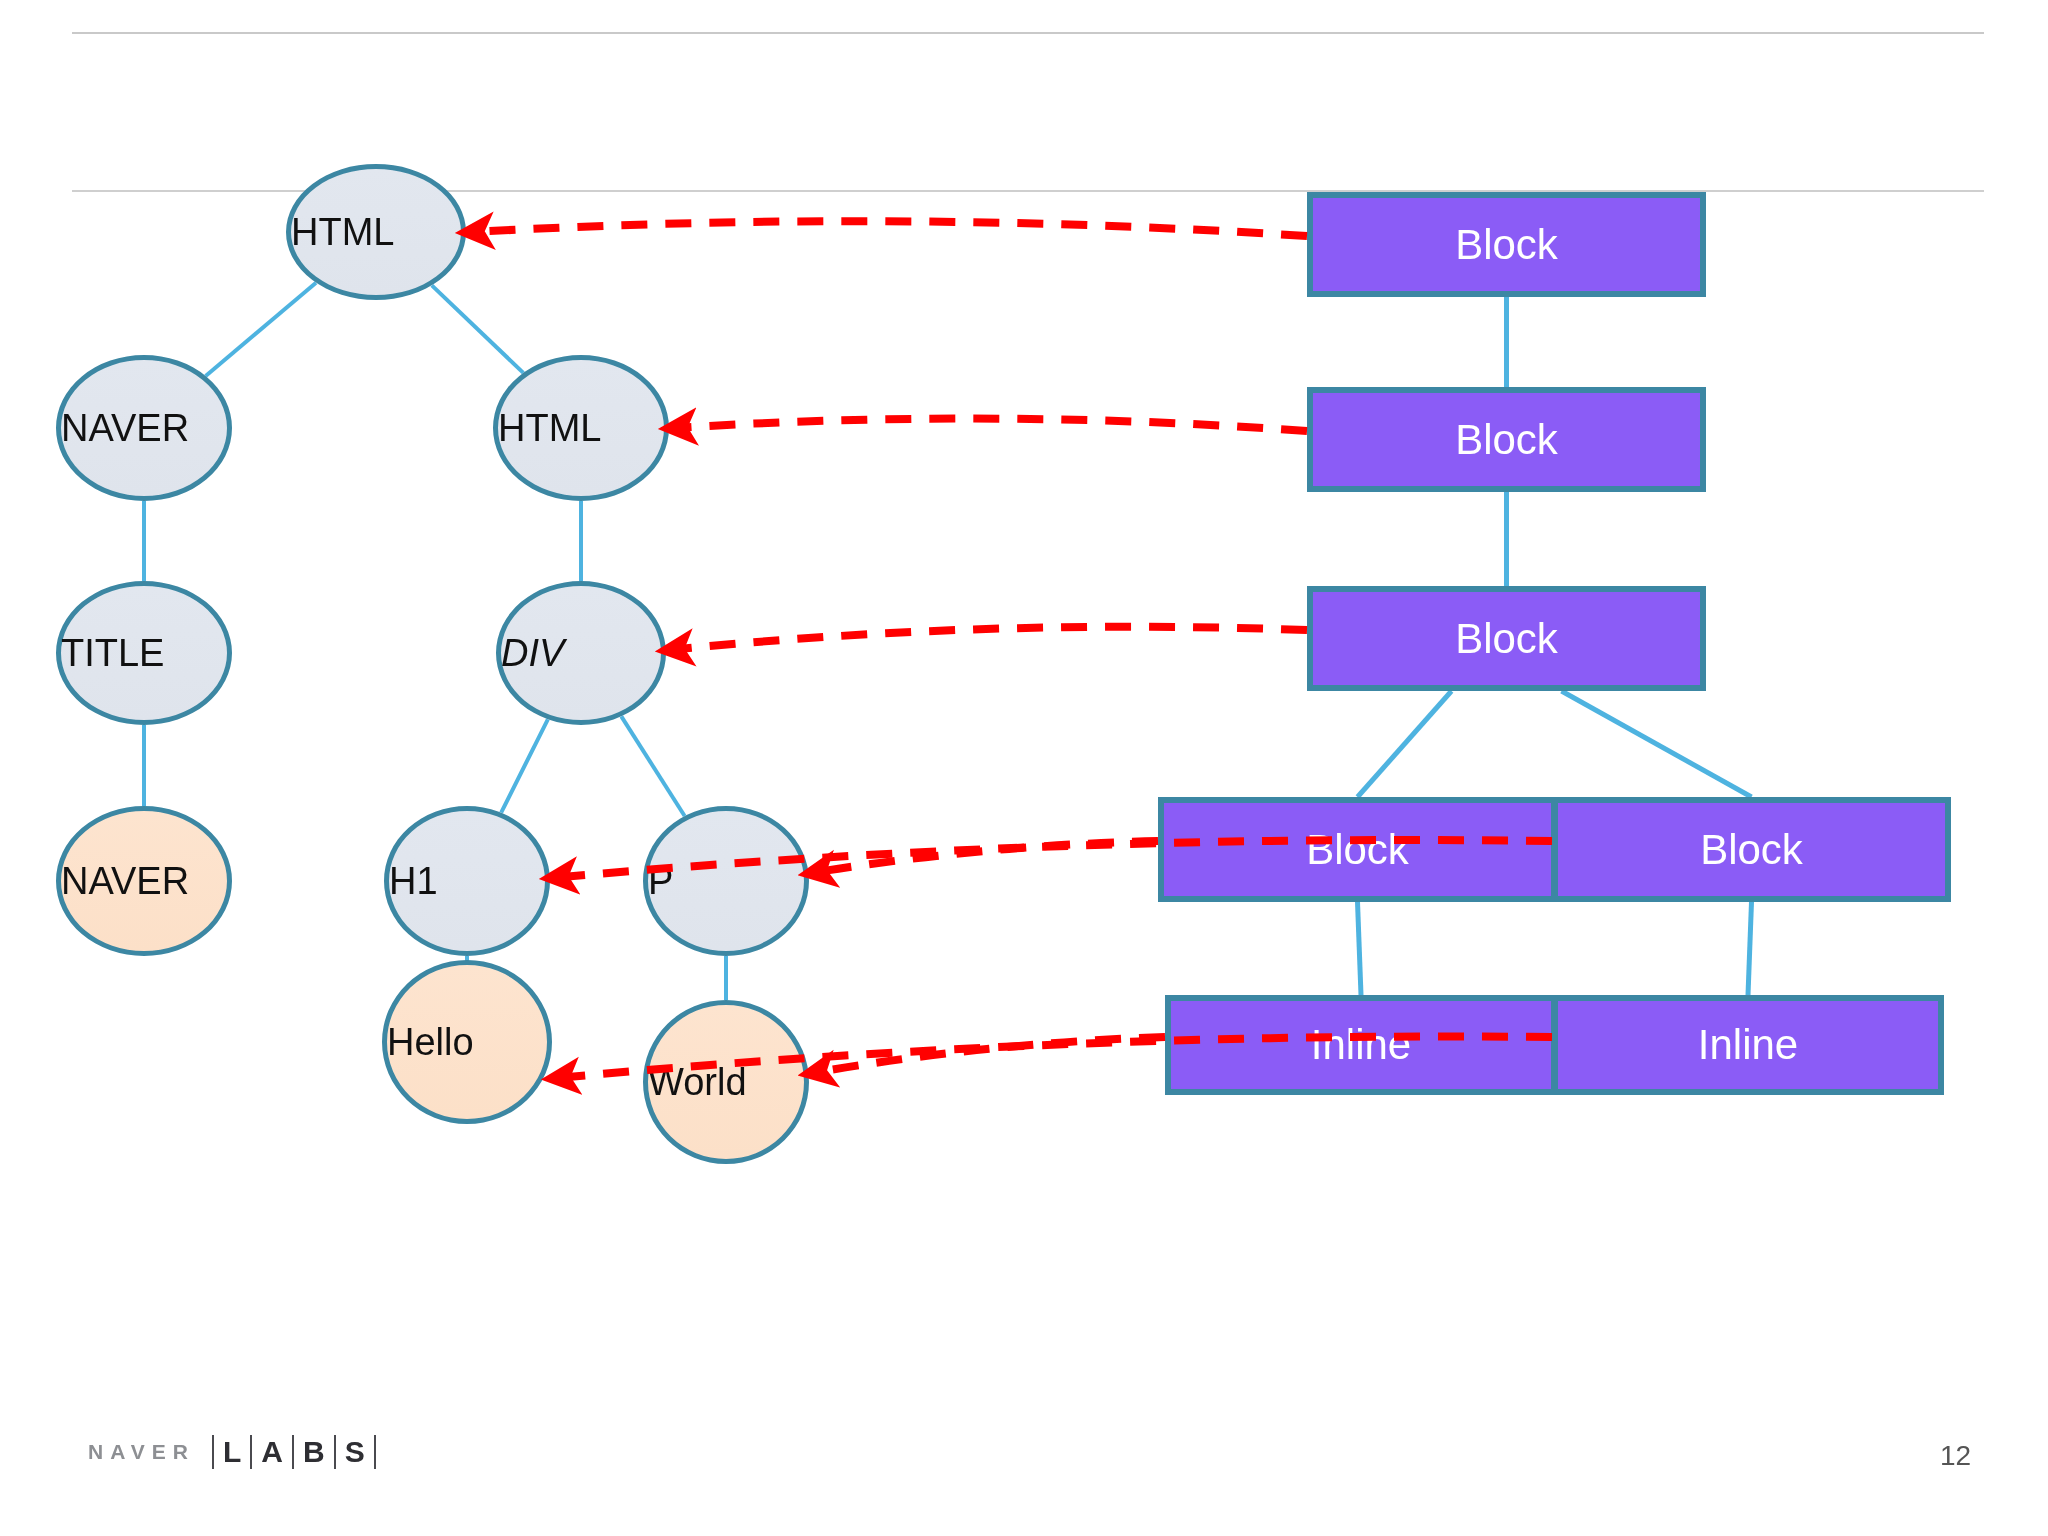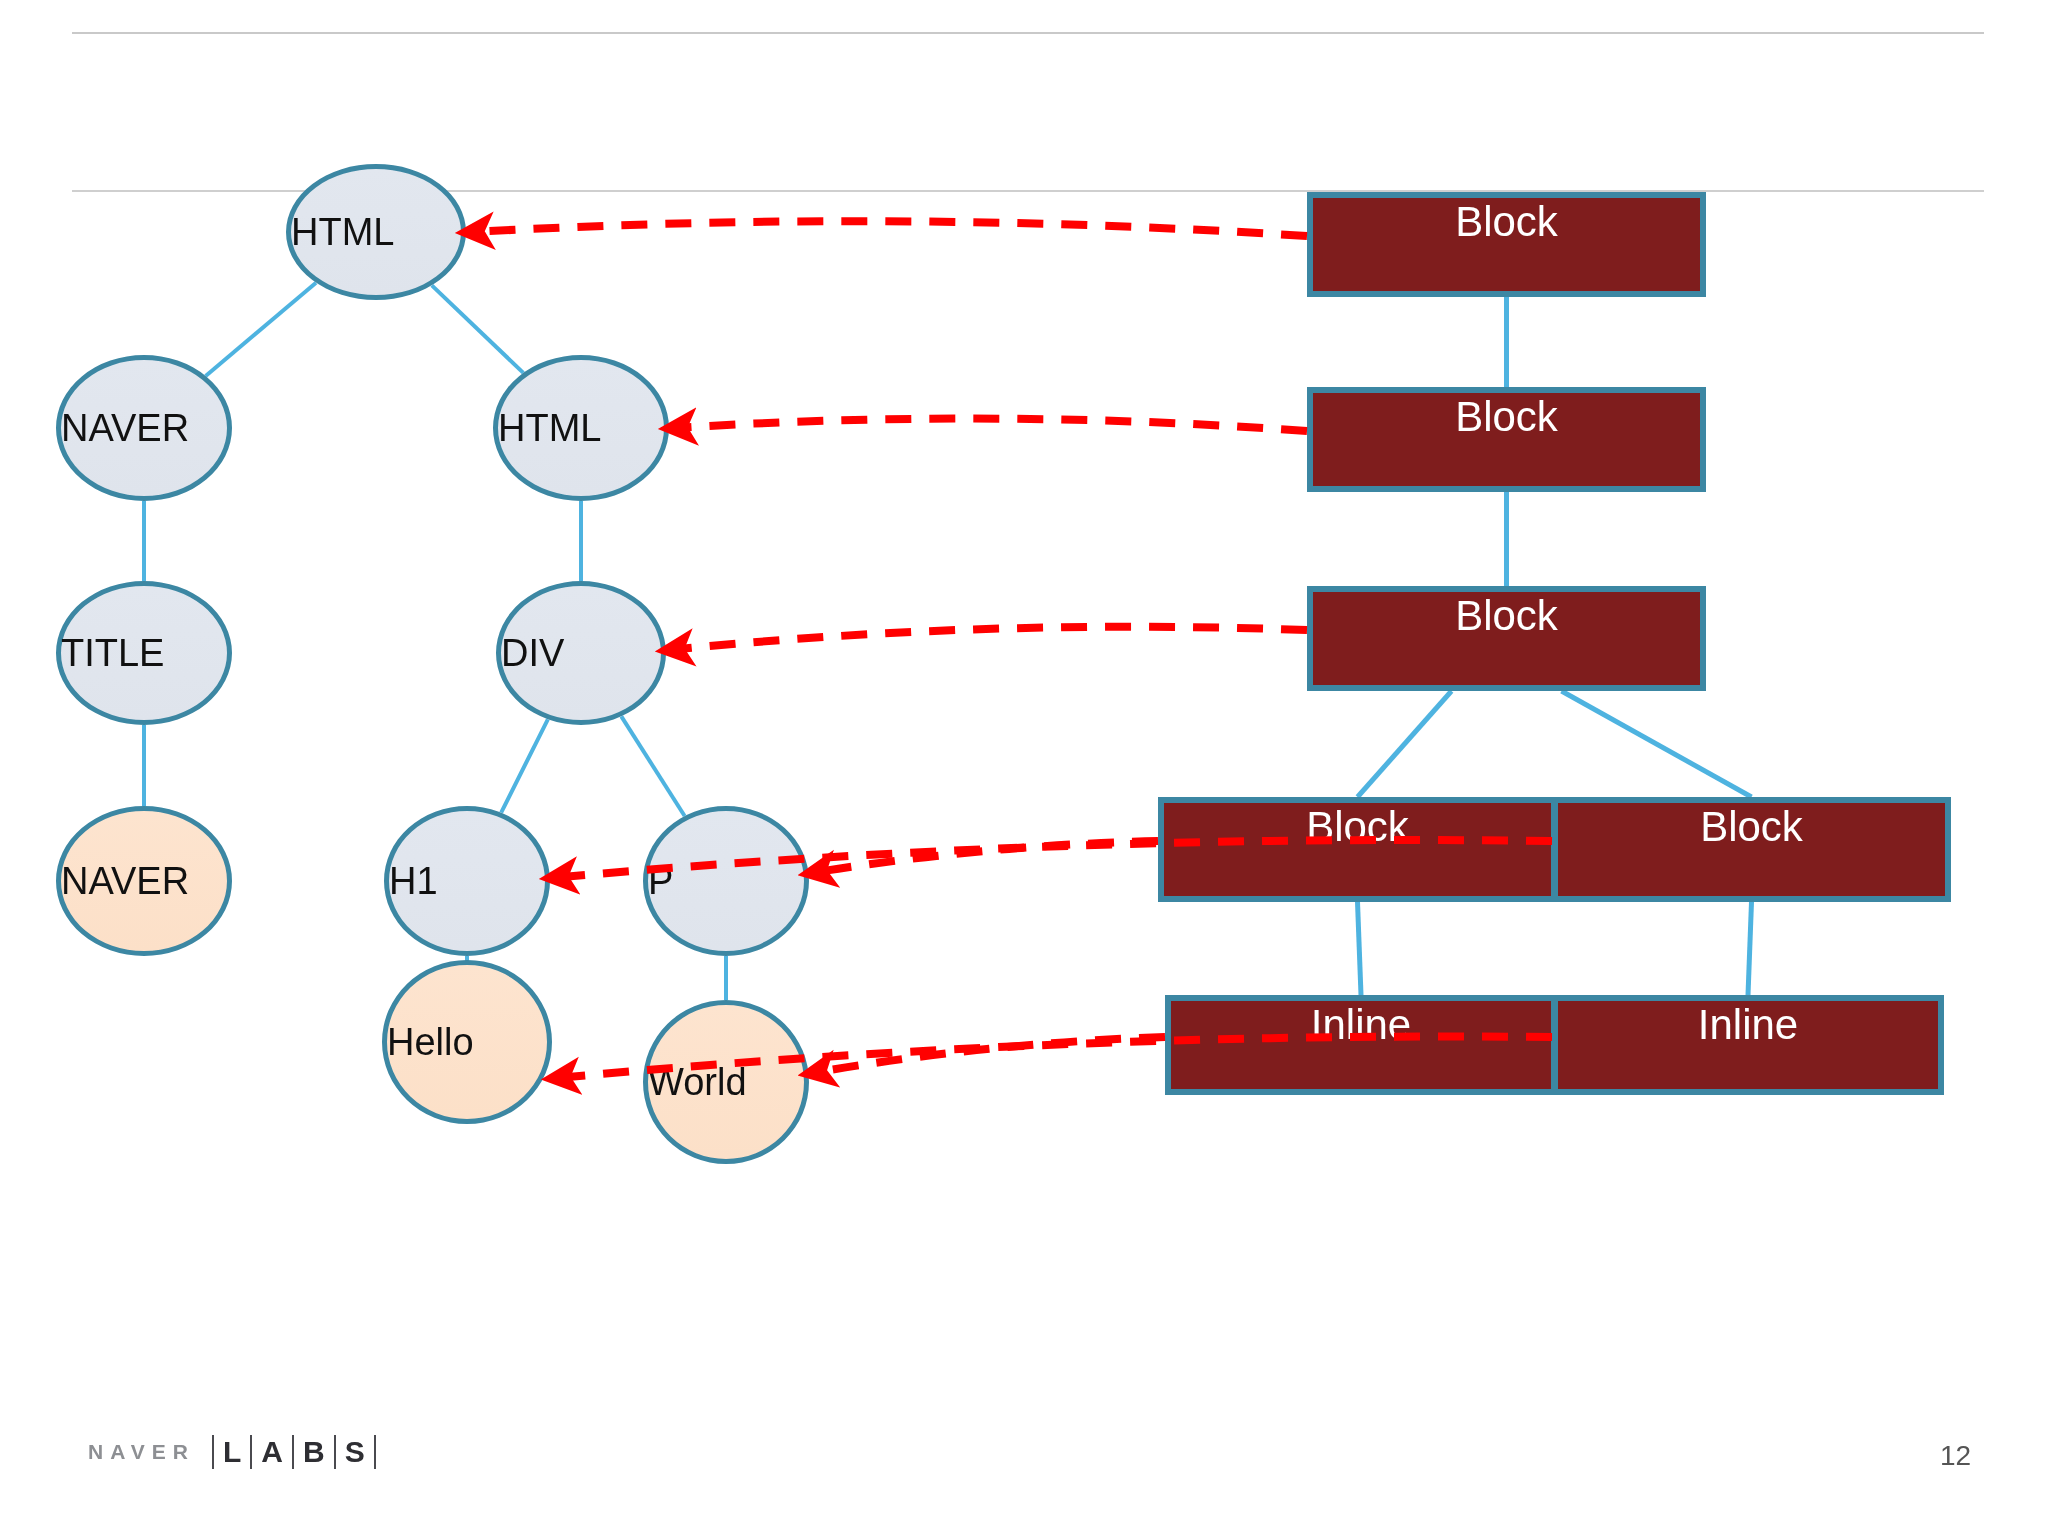--- a/index.html
+++ b/index.html
@@ -75,23 +75,24 @@
   }
   .node.text-node {
     background: linear-gradient(180deg,#fde4cf 0%, #fce0c8 100%);
   }
 
   
   .rbox {
     position: absolute;
     box-sizing: border-box;
     border: 6px solid #3c87a3;
-    background: #7f1d1d;
+    background: #8b5cf6;
     color: #ffffff;
     display: flex;
+    align-items: center;
     justify-content: center;
     font-size: 42px;
     font-family: "Liberation Sans", sans-serif;
     z-index: 20;
   }
 
   
   #naver-labs-logo {
     position: absolute;
     left: 88px;
@@ -171,21 +172,21 @@
       </div>
       <div class="node" style="left: 56px; top: 355px; width: 176px; height: 146px;">
         <span>NAVER</span>
       </div>
       <div class="node" style="left: 493px; top: 355px; width: 176px; height: 146px;">
         <span>HTML</span>
       </div>
       <div class="node" style="left: 56px; top: 581px; width: 176px; height: 144px;">
         <span>TITLE</span>
       </div>
-      <div class="node" style="left: 496px; top: 581px; width: 170px; height: 144px;">
+      <div class="node" style="left: 496px; top: 581px; width: 170px; height: 144px; font-style: italic;">
         <span>DIV</span>
       </div>
       <div class="node text-node" style="left: 56px; top: 806px; width: 176px; height: 150px;">
         <span>NAVER</span>
       </div>
       <div class="node" style="left: 384px; top: 806px; width: 166px; height: 150px;">
         <span>H1</span>
       </div>
       <div class="node" style="left: 643px; top: 806px; width: 166px; height: 150px;">
         <span>P</span>

